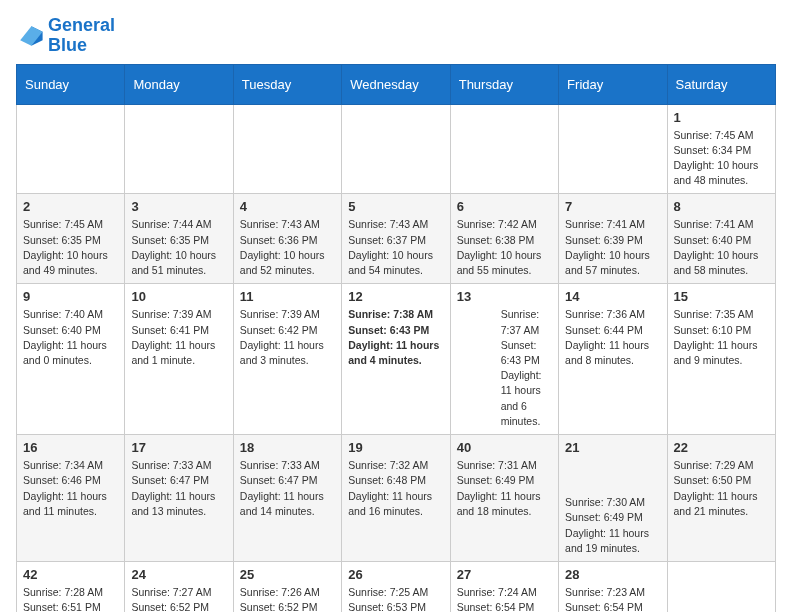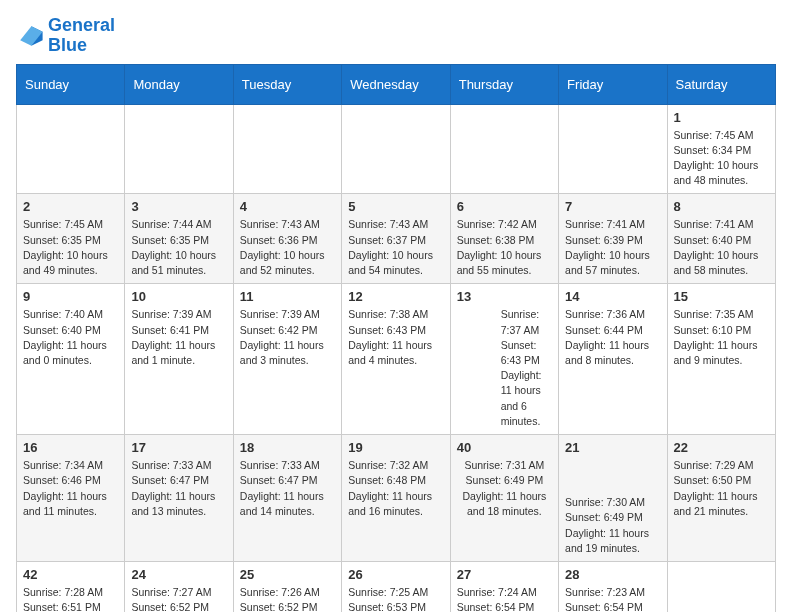--- a/index.html
+++ b/index.html
@@ -202,21 +202,21 @@
         </td>
         <td>
           <span class="day-number">11</span>
           <div class="day-info" style="white-space: pre-line;">Sunrise: 7:39 AM
 Sunset: 6:42 PM
 Daylight: 11 hours
 and 3 minutes.</div>
         </td>
         <td>
           <span class="day-number">12</span>
-          <div class="day-info" style="white-space: pre-line;">Sunrise: 7:38 AM
+          <div class="day-info" style="white-space: pre-line; font-weight: bold;">Sunrise: 7:38 AM
 Sunset: 6:43 PM
 Daylight: 11 hours
 and 4 minutes.</div>
         </td>
         <td>
           <span class="day-number">13</span>
           <div class="day-info" style="white-space: pre-line; margin-left: 44px;">Sunrise: 7:37 AM
 Sunset: 6:43 PM
 Daylight: 11 hours
 and 6 minutes.</div>
@@ -260,21 +260,21 @@
         </td>
         <td>
           <span class="day-number">19</span>
           <div class="day-info" style="white-space: pre-line;">Sunrise: 7:32 AM
 Sunset: 6:48 PM
 Daylight: 11 hours
 and 16 minutes.</div>
         </td>
         <td>
           <span class="day-number">40</span>
-          <div class="day-info" style="white-space: pre-line; text-align: center;">Sunrise: 7:31 AM
+          <div class="day-info" style="white-space: pre-line;">Sunrise: 7:31 AM
 Sunset: 6:49 PM
 Daylight: 11 hours
 and 18 minutes.</div>
         </td>
         <td>
           <span class="day-number">21</span>
           <div class="day-info" style="white-space: pre-line; margin-top: 40px;">Sunrise: 7:30 AM
 Sunset: 6:49 PM
 Daylight: 11 hours
 and 19 minutes.</div>

